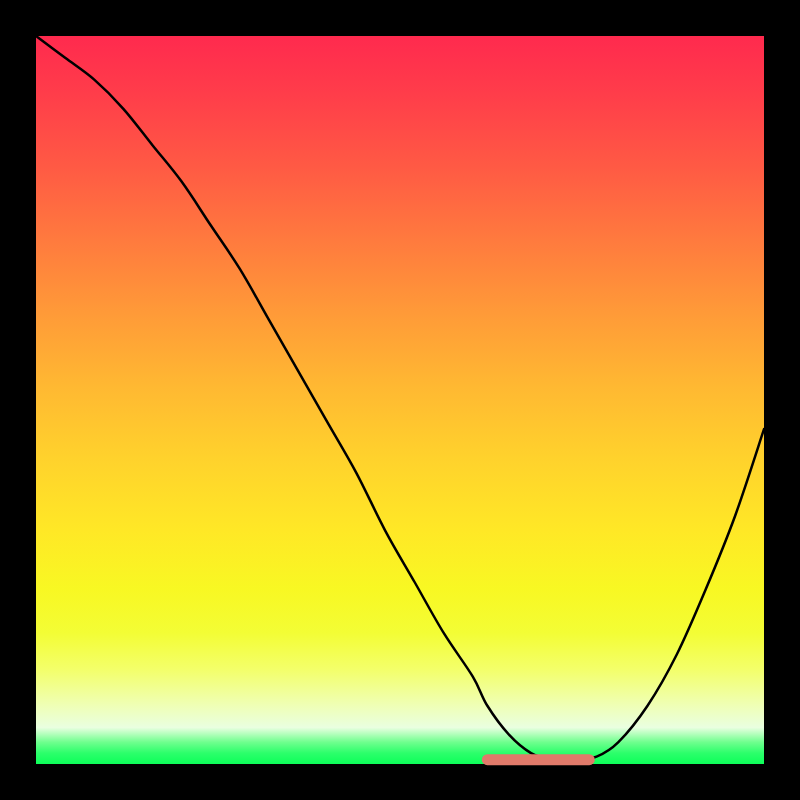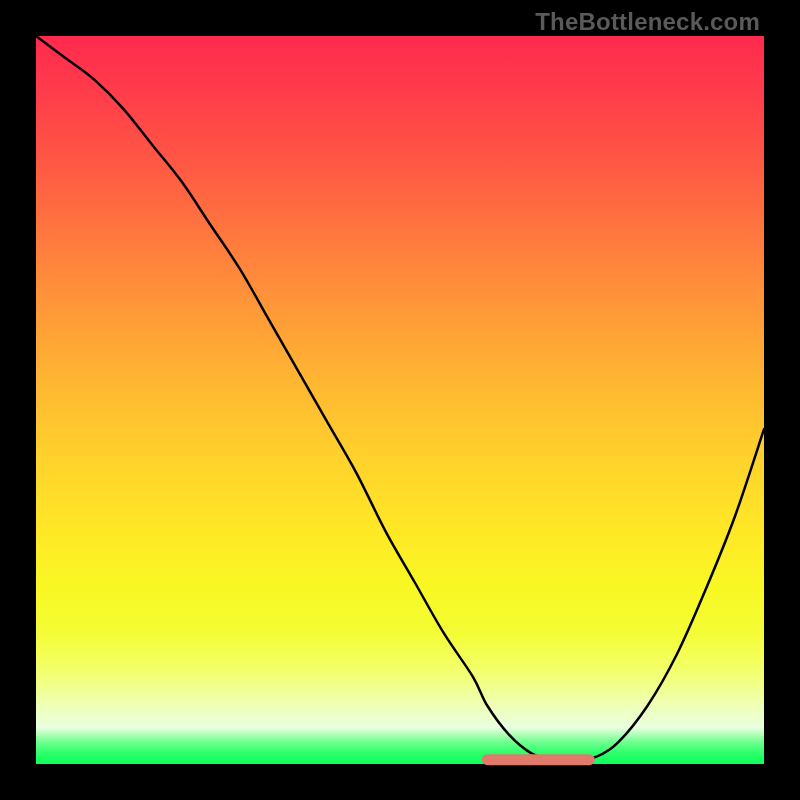--- a/index.html
+++ b/index.html
@@ -64,19 +64,18 @@
     fill: none;
     stroke: #e07a6a;
     stroke-width: 11;
     stroke-linecap: round;
   }
 </style>
 </head>
 <body>
 
 <div class="chart-container">
-  <div class="watermark">TheBottleneck.com</div>
   <div class="plot-area"></div>
   <svg class="curves" viewBox="0 0 728 728">
     <path id="main-curve" class="curve" d="M 0 0 C 4.8533333333333335 3.6400000000000055, 19.413333333333334 14.56000000000002, 29.12 21.840000000000032 C 38.82666666666667 29.120000000000044, 48.53333333333334 35.186666666666746, 58.24 43.680000000000064 C 67.94666666666667 52.17333333333338, 77.65333333333334 61.87999999999996, 87.36 72.79999999999995 C 97.06666666666666 83.71999999999996, 106.77333333333334 97.0666666666667, 116.48 109.20000000000005 C 126.18666666666667 121.33333333333339, 135.89333333333332 132.25333333333336, 145.6 145.60000000000002 C 155.30666666666667 158.9466666666667, 165.01333333333332 174.71999999999997, 174.72 189.27999999999997 C 184.42666666666668 203.83999999999997, 194.13333333333335 217.18666666666664, 203.84000000000003 232.95999999999998 C 213.5466666666667 248.73333333333332, 223.25333333333336 266.93333333333334, 232.96 283.92 C 242.66666666666666 300.9066666666667, 252.37333333333333 317.8933333333333, 262.08 334.88 C 271.78666666666663 351.8666666666667, 281.49333333333334 368.85333333333335, 291.2 385.84000000000003 C 300.90666666666664 402.8266666666667, 310.61333333333334 418.6, 320.32 436.8 C 330.02666666666664 455, 339.73333333333335 476.84, 349.44 495.03999999999996 C 359.14666666666665 513.24, 368.85333333333335 529.0133333333333, 378.56 546 C 388.26666666666665 562.9866666666667, 397.9733333333334 581.1866666666667, 407.68000000000006 596.96 C 417.3866666666667 612.7333333333333, 429.52000000000004 628.5066666666667, 436.8 640.64 C 444.08 652.7733333333333, 445.29333333333335 660.0533333333333, 451.36 669.76 C 457.4266666666667 679.4666666666667, 465.91999999999996 690.9933333333333, 473.2 698.88 C 480.48 706.7666666666667, 487.76 712.8333333333334, 495.04 717.08 C 502.32000000000005 721.3266666666667, 509.6 723.1466666666666, 516.88 724.36 C 524.16 725.5733333333334, 531.44 724.9666666666667, 538.72 724.36 C 546 723.7533333333333, 553.2800000000001 723.7533333333333, 560.5600000000001 720.72 C 567.84 717.6866666666667, 573.9066666666666 714.6533333333333, 582.4 706.16 C 590.8933333333333 697.6666666666666, 601.8133333333333 684.3199999999999, 611.52 669.76 C 621.2266666666667 655.2, 630.9333333333333 638.2133333333333, 640.64 618.8 C 650.3466666666667 599.3866666666667, 660.0533333333333 576.3333333333333, 669.76 553.28 C 679.4666666666667 530.2266666666667, 689.1733333333333 507.17333333333335, 698.88 480.48 C 708.5866666666667 453.7866666666667, 723.1466666666666 407.68, 728 393.12"></path>
     <path id="flat-marker" class="flat-marker" d="M 451.36 723.632 L 553.28 723.632"></path>
   </svg>
 </div>
 
 </body></html>

